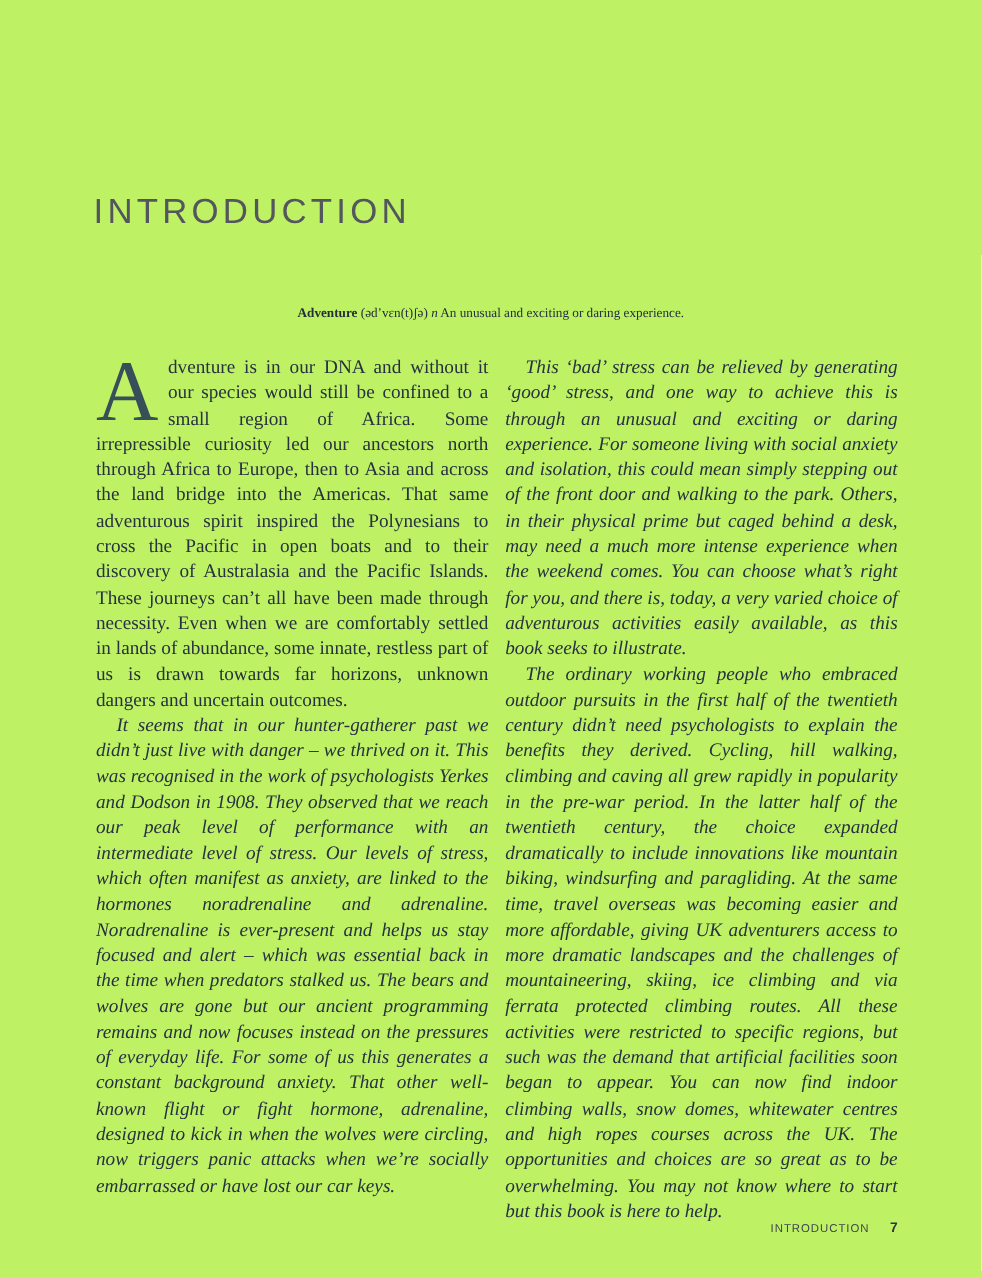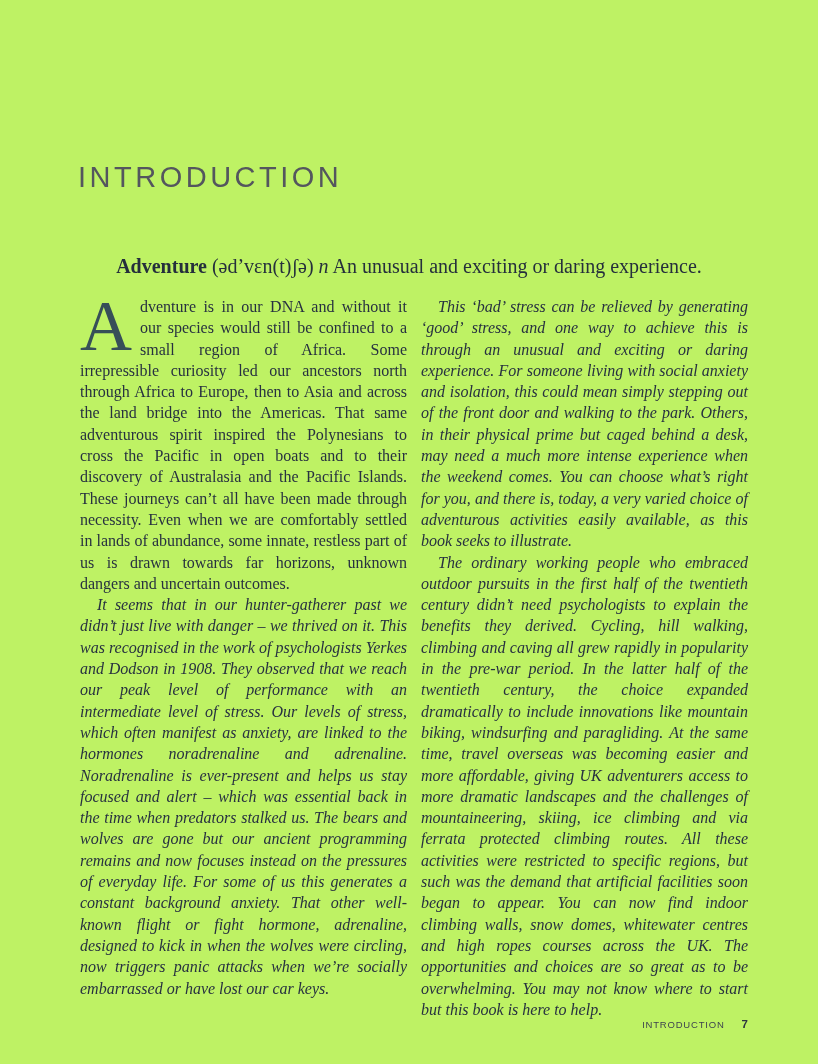--- a/index.html
+++ b/index.html
@@ -26,21 +26,21 @@
     letter-spacing: 3.5px;
     color: #54565e;
   }
   .definition {
     position: absolute;
     top: 255px;
     left: 0;
     width: 100%;
     margin: 0;
     text-align: center;
-    font-size: 20px;
+    font-size: 11px;
     color: #252f3c;
   }
   .def-term { font-weight: bold; }
   .def-pos { font-style: italic; }
   .columns {
     position: absolute;
     left: 80px;
     top: 296px;
     width: 668px;
     display: flex;

